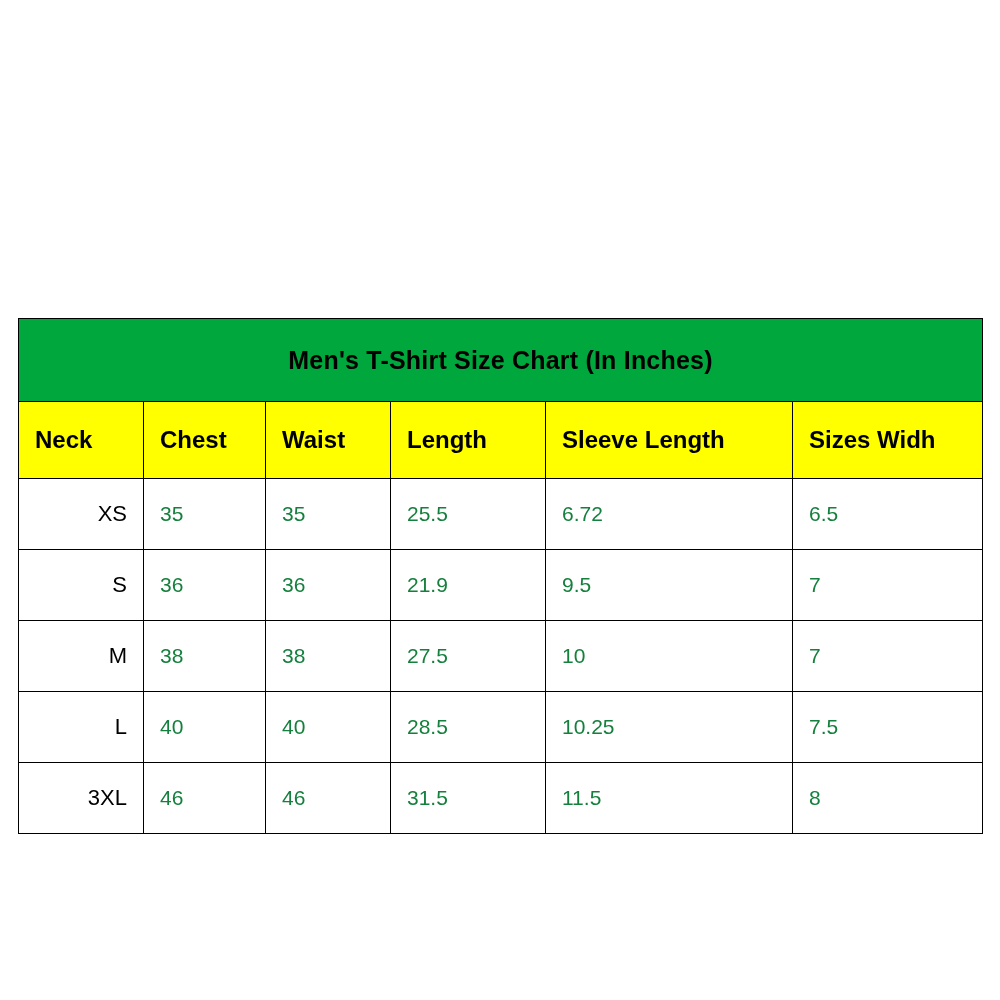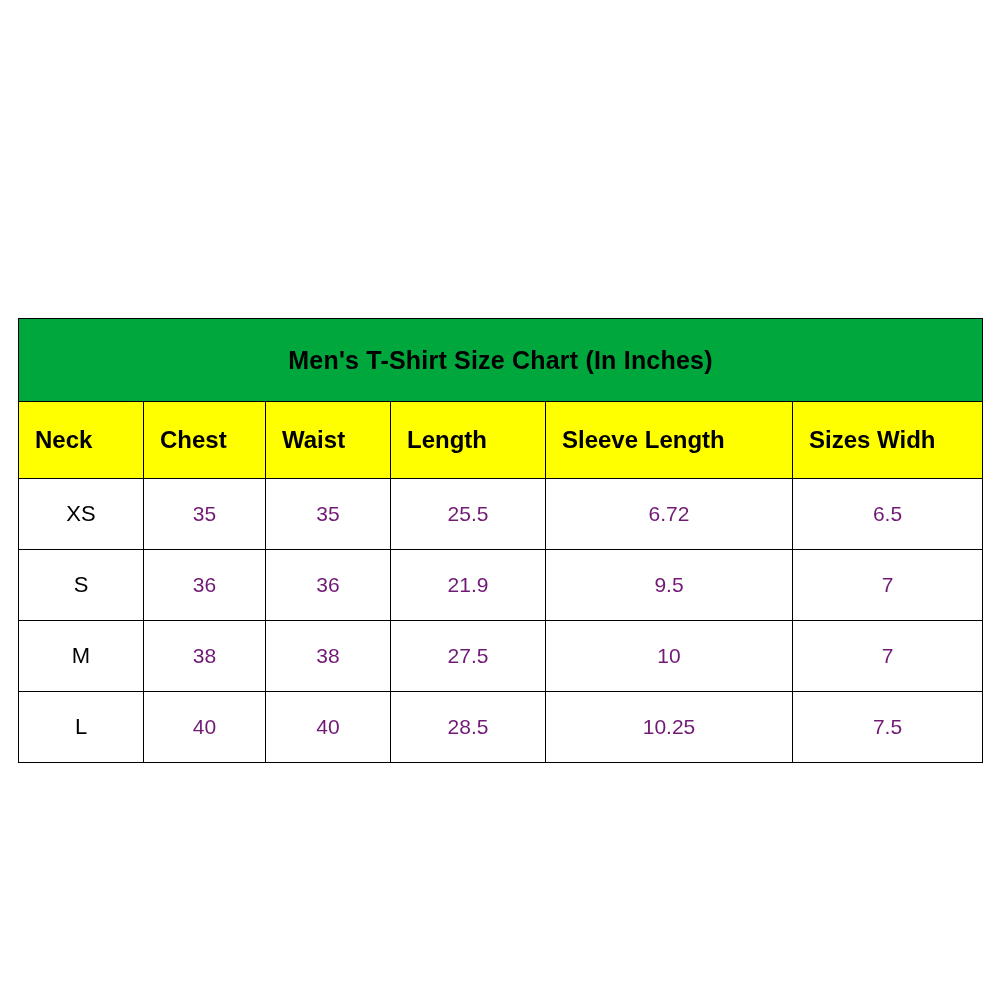--- a/index.html
+++ b/index.html
@@ -53,30 +53,29 @@
     white-space: nowrap;
     overflow: hidden;
     text-align: left;
   }
   
   .cell-size {
     font-size: 22px;
     height: 38px;
     line-height: 38px;
     padding-left: 8px;
-    text-align: center;
+    text-align: right;
     color: #000000;
     background: #ffffff;
   }
   .cell-val {
     font-size: 21px;
     height: 38px;
     line-height: 38px;
-    text-align: center;
-    color: #701a75;
+    color: #15803d;
     background: #ffffff;
     margin-top: 29px;
   }
   
   col.c-size   { width: 125px; }
   col.c-chest  { width: 122px; }
   col.c-waist  { width: 125px; }
   col.c-length { width: 155px; }
   col.c-sleeve { width: 247px; }
   col.c-neck   { width: 190px; }
@@ -132,15 +131,23 @@
         <td class="cell-val">7</td>
       </tr>
       <tr>
         <td class="cell-size">L</td>
         <td class="cell-val">40</td>
         <td class="cell-val">40</td>
         <td class="cell-val">28.5</td>
         <td class="cell-val">10.25</td>
         <td class="cell-val">7.5</td>
       </tr>
+      <tr>
+        <td class="cell-size">3XL</td>
+        <td class="cell-val">46</td>
+        <td class="cell-val">46</td>
+        <td class="cell-val">31.5</td>
+        <td class="cell-val">11.5</td>
+        <td class="cell-val">8</td>
+      </tr>
     </tbody>
   </table>
 </div>
 
 </body></html>

